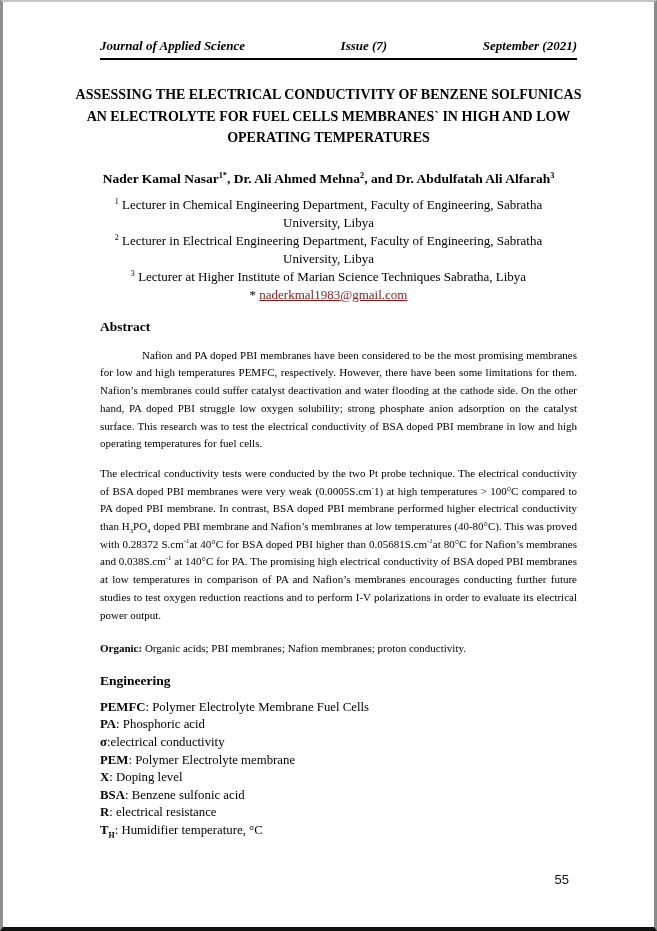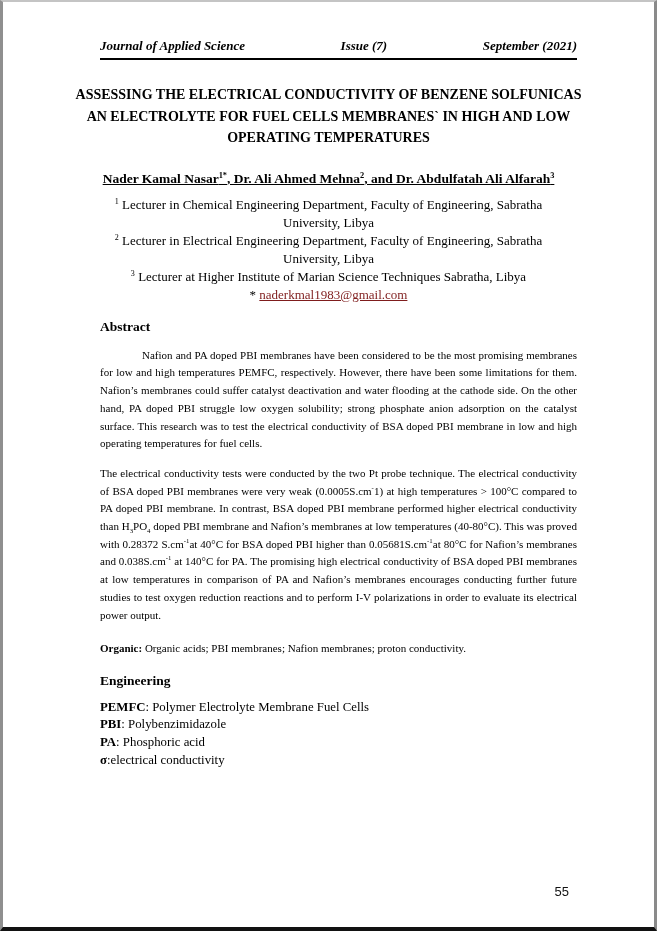--- a/index.html
+++ b/index.html
@@ -25,21 +25,21 @@
   }
   .paper-title {
     margin:24px 62px 0 62px;
     text-align:center;
     font-size:14px; font-weight:bold;
     line-height:1.55;
   }
   .authors-line {
     margin:22px 50px 0 50px;
     text-align:center;
-    font-weight:bold; font-size:13.5px;text-decoration:underline;
+    font-weight:bold; font-size:13.5px;
   }
   .affiliations {
     margin:9px 97px 0 97px;
     text-align:center;
     font-size:13px; line-height:1.38;
   }
   .aff { margin:0; }
   .section-heading {
     margin:15px 77px 0 97px;
     font-size:13.5px; font-weight:bold;
@@ -58,21 +58,21 @@
   }
   .nom-col-left { width:287px; flex:none; }
   .nom-col-right { flex:1; }
   .nom-item { white-space:pre-wrap; }
   sup { font-size:0.62em; vertical-align:super; line-height:0; }
   sub { font-size:0.62em; vertical-align:sub; line-height:0; }
   b.seg { font-weight:bold; }
   sub.bold { font-weight:bold; }
   a.doc-link { color:#7f1d1d; text-decoration:underline; cursor:pointer; }
   .page-number {
-    position:absolute; right:85px; bottom:28px;
+    position:absolute; right:85px; bottom:40px;
     font-family:"Liberation Sans","DejaVu Sans",sans-serif;
     font-size:13px; color:#111;
   }
 </style>
 </head>
 <body>
 
 <div class="page">
 
   <header class="journal-header">
@@ -98,22 +98,28 @@
     <p class="para">The electrical conductivity tests were conducted by the two Pt probe technique. The electrical conductivity of BSA doped PBI membranes were very weak (0.0005S.cm<sup>-</sup>1) at high temperatures &gt; 100°C compared to PA doped PBI membrane. In contrast, BSA doped PBI membrane performed higher electrical conductivity than H<sub>3</sub>PO<sub>4</sub> doped PBI membrane and Nafion’s membranes at low temperatures (40-80°C). This was proved with 0.28372 S.cm<sup>-1</sup>at 40°C for BSA doped PBI higher than 0.05681S.cm<sup>-1</sup>at 80°C for Nafion’s membranes and 0.038S.cm<sup>-1</sup> at 140°C for PA. The promising high electrical conductivity of BSA doped PBI membranes at low temperatures in comparison of PA and Nafion’s membranes encourages conducting further future studies to test oxygen reduction reactions and to perform I-V polarizations in order to evaluate its electrical power output.</p>
   </section>
 
   <p class="para keywords"><b class="seg">Organic:</b> Organic acids; PBI membranes; Nafion membranes; proton conductivity.</p>
 
   <section>
     <h2 class="section-heading">Engineering</h2>
     <div class="nom-grid">
       <div class="nom-col-left">
         <div class="nom-item"><b class="seg">PEMFC</b>: Polymer Electrolyte Membrane Fuel Cells</div>
-        <div class="nom-item"><b class="seg">PBI</b>: Polybenzimidazole</div>
         <div class="nom-item"><b class="seg">PA</b>: Phosphoric acid</div>
         <div class="nom-item"><b class="seg">σ</b>:electrical conductivity</div>
+      </div>
+      <div class="nom-col-right">
+        <div class="nom-item"><b class="seg">PEM</b>: Polymer Electrolyte membrane</div>
+        <div class="nom-item"><b class="seg">X</b>: Doping level</div>
+        <div class="nom-item"><b class="seg">BSA</b>: Benzene sulfonic acid</div>
+        <div class="nom-item"><b class="seg">R</b>: electrical resistance</div>
+        <div class="nom-item"><b class="seg">T</b><sub class="bold">H</sub>: Humidifier temperature, °C</div>
       </div>
     </div>
   </section>
 
   <div class="page-number">55</div>
 
 </div>
 
 </body></html>

